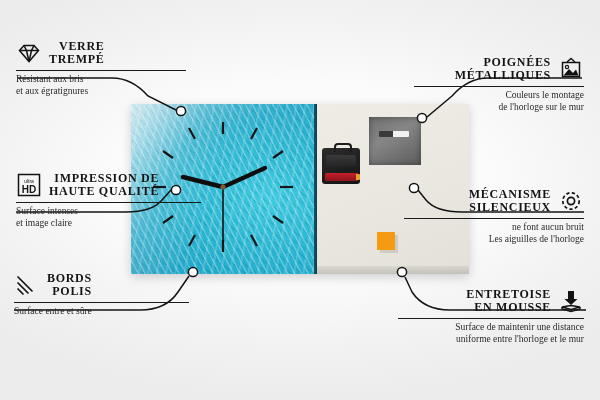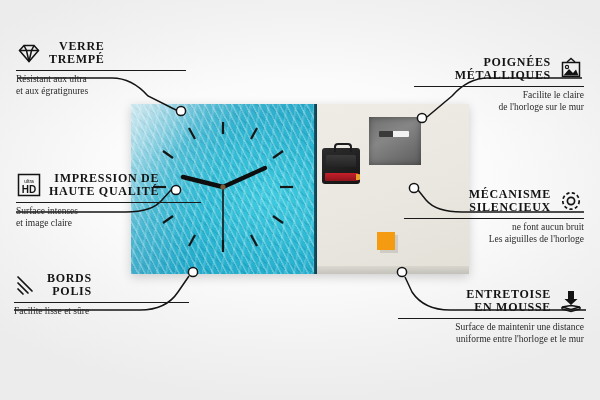--- a/index.html
+++ b/index.html
@@ -201,21 +201,21 @@
             <path d="M18,5.5 L15.5,10.5 L13,21.5"></path>
           </g>
         </svg>
       </span>
       <div>
         <div class="f-title">VERRE</div>
         <div class="f-title">TREMPÉ</div>
       </div>
     </div>
     <div class="f-rule"></div>
-    <div class="f-sub">Résistant aux ultra</div>
+    <div class="f-sub">Résistant aux bris</div>
     <div class="f-sub">et aux égratignures</div>
   </div>
 
   <div class="feature left" style="left:16px;top:172px;width:185px;">
     <div class="f-head">
       <span class="icon">
         <svg viewBox="0 0 26 26" width="26" height="26">
           <rect x="2.5" y="2.5" width="21" height="21" fill="none" stroke="#131313" stroke-width="1.5"></rect>
           <text x="13" y="11" font-family="Liberation Sans, sans-serif" font-size="5" text-anchor="middle" fill="#131313">ultra</text>
           <text x="13" y="20.5" font-family="Liberation Sans, sans-serif" font-size="10" font-weight="bold" text-anchor="middle" fill="#131313">HD</text>
@@ -241,40 +241,40 @@
             <line x1="4" y1="17" x2="9" y2="22"></line>
           </g>
         </svg>
       </span>
       <div>
         <div class="f-title">BORDS</div>
         <div class="f-title">POLIS</div>
       </div>
     </div>
     <div class="f-rule"></div>
-    <div class="f-sub">Facilite lisse et sûre</div>
+    <div class="f-sub">Surface entre et sûre</div>
   </div>
 
   <div class="feature right" style="left:414px;top:40px;width:170px;">
     <div class="f-head">
       <div>
         <div class="f-title">POIGNÉES</div>
         <div class="f-title">MÉTALLIQUES</div>
       </div>
       <span class="icon">
         <svg viewBox="0 0 26 26" width="26" height="26">
           <path d="M9,6 L13,2.5 L17,6" fill="none" stroke="#131313" stroke-width="1.4"></path>
           <rect x="4.5" y="6.5" width="17" height="14" fill="none" stroke="#131313" stroke-width="1.5"></rect>
           <circle cx="9" cy="11" r="1.6" fill="none" stroke="#131313" stroke-width="1.2"></circle>
           <path d="M5.5,19.5 L11,13 L15,17 L18,13.5 L20.5,19.5 Z" fill="#131313"></path>
         </svg>
       </span>
     </div>
     <div class="f-rule"></div>
-    <div class="f-sub">Facilite le claire</div>
+    <div class="f-sub">Couleurs le montage</div>
     <div class="f-sub">de l'horloge sur le mur</div>
   </div>
 
   <div class="feature right" style="left:404px;top:172px;width:180px;">
     <div class="f-head">
       <div>
         <div class="f-title">MÉCANISME</div>
         <div class="f-title">SILENCIEUX</div>
       </div>
       <span class="icon">

